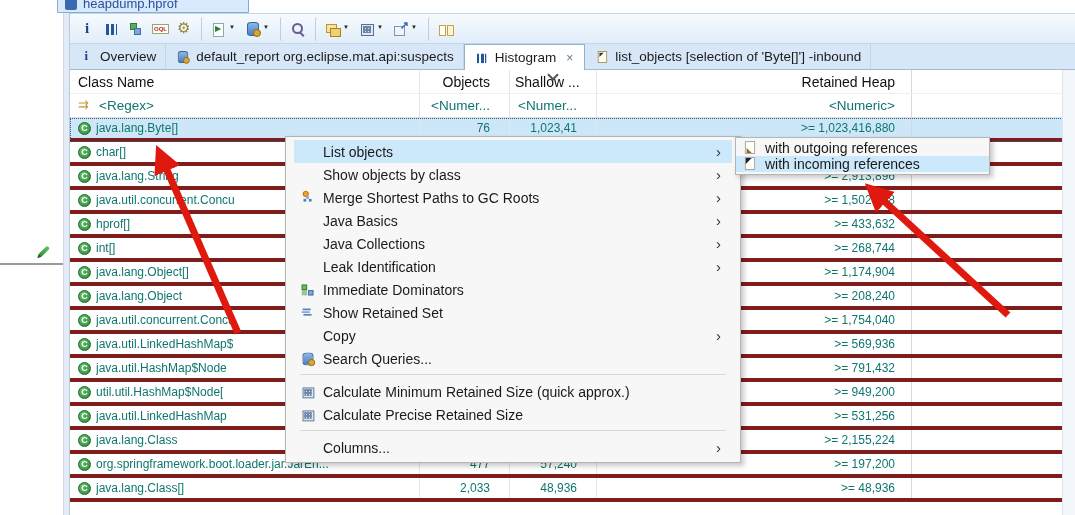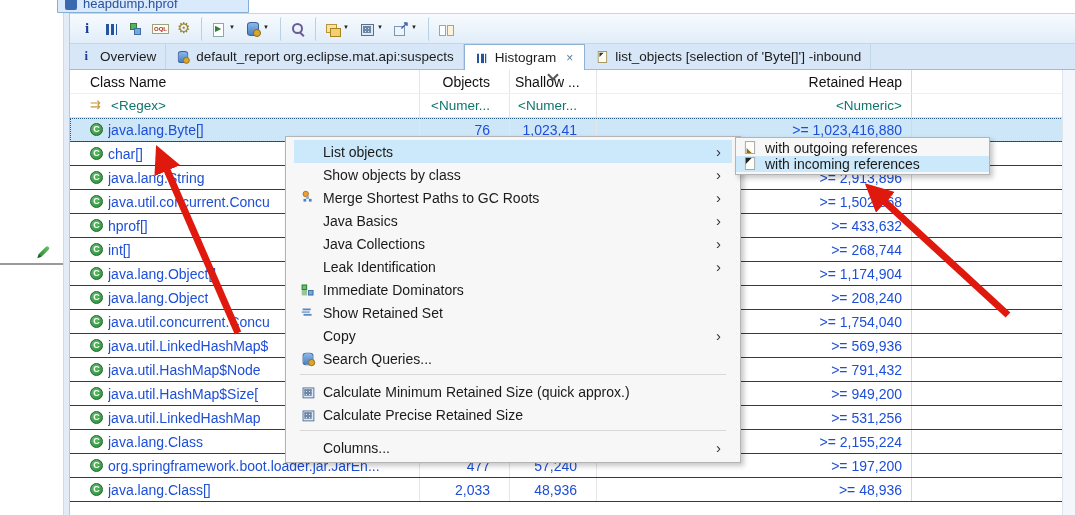--- a/index.html
+++ b/index.html
@@ -82,34 +82,34 @@
       background:linear-gradient(#62c462,#2e8b3a);transform:rotate(45deg)}
   .pencil-icon::after{content:"";position:absolute;left:0;bottom:-3px;width:0;height:0;
       border-left:2px solid transparent;border-right:2px solid transparent;border-top:4px solid #1e5c26}
   .sash{position:absolute;left:63px;top:13px;width:7px;height:502px;background:#e3ecf6;box-sizing:border-box;
         border-left:1px solid #cdd9e6;border-right:1px solid #b9c9da}
 
   
   .content{position:absolute;left:70px;top:70px;width:1005px;height:445px;background:#fff;overflow:hidden}
   .trow,.thead-row,.tfilter-row{display:flex;height:24px;align-items:center;box-sizing:border-box}
   .cell{box-sizing:border-box;height:100%;display:flex;align-items:center;overflow:hidden;white-space:nowrap}
-  .c-class{width:350px;padding-left:20px;gap:5px;border-right:1px solid #e6e6e6}
+  .c-class{width:350px;padding-left:8px;gap:5px;border-right:1px solid #e6e6e6}
   .c-obj{width:90px;border-right:1px solid #e6e6e6}
   .c-shallow{width:87px;border-right:1px solid #e6e6e6}
   .c-ret{width:315px;border-right:1px solid #d8d8d8}
   .c-fill{flex:1}
   .num{justify-content:flex-end;padding-right:19px}
-  .c-ret.num{padding-right:9px}
+  .c-ret.num{padding-right:16px}
   .thead-row{font-size:14px;color:#111;border-bottom:1px solid #efefef}
   .thead-row .c-shallow{justify-content:flex-start;padding-left:5px;position:relative}
   .sort-chevron{position:absolute;left:50%;top:1px;width:6px;height:6px;border-left:2px solid #555;
       border-bottom:2px solid #555;transform:translateX(-50%) rotate(-45deg)}
   .tfilter-row{font-size:13.5px;color:#0f766e;border-bottom:1px solid #e0e0e0}
   .flt-icon::after{content:"⇉";position:absolute;left:0;top:-1px;font-size:13px;color:#c79a3c}
-  .trow{font-size:14px;color:#1d4ed8;border-bottom:1px solid #7f1d1d}
+  .trow{font-size:12px;color:#0f766e;border-bottom:4px solid #7f1d1d}
   .trow.selected{background:#cde7f8;outline:1px dotted #2a5d8a;outline-offset:-1px}
   .cname{overflow:hidden;white-space:nowrap}
   .cls-icon{width:13px;height:13px;flex:none;border-radius:50%;position:relative;
       background:radial-gradient(circle at 35% 30%,#5fbe6a,#2e8b3a);border:1px solid #1c6428;box-sizing:border-box}
   .cls-icon::after{content:"C";position:absolute;left:0;right:0;top:0;text-align:center;
       font:bold 9px "Liberation Sans",sans-serif;line-height:11px;color:#fff}
   .vscroll{position:absolute;right:0;top:70px;width:12px;height:445px;background:#f3f6fa;border-left:1px solid #dde4ec}
 
   
   .context-menu{position:absolute;left:285px;top:136px;width:456px;box-sizing:border-box;background:#f7f7f7;
@@ -380,21 +380,21 @@
           </div>
           <div class="cell c-obj num"></div>
           <div class="cell c-shallow num"></div>
           <div class="cell c-ret num">&gt;= 791,432</div>
           <div class="cell c-fill"></div>
         </div>
 
         <div class="trow">
           <div class="cell c-class">
             <span class="cls-icon"></span>
-            <span class="cname">java.util.HashMap$Size[</span>
+            <span class="cname">util.util.HashMap$Node[</span>
           </div>
           <div class="cell c-obj num"></div>
           <div class="cell c-shallow num"></div>
           <div class="cell c-ret num">&gt;= 949,200</div>
           <div class="cell c-fill"></div>
         </div>
 
 
         <div class="trow">
           <div class="cell c-class">

